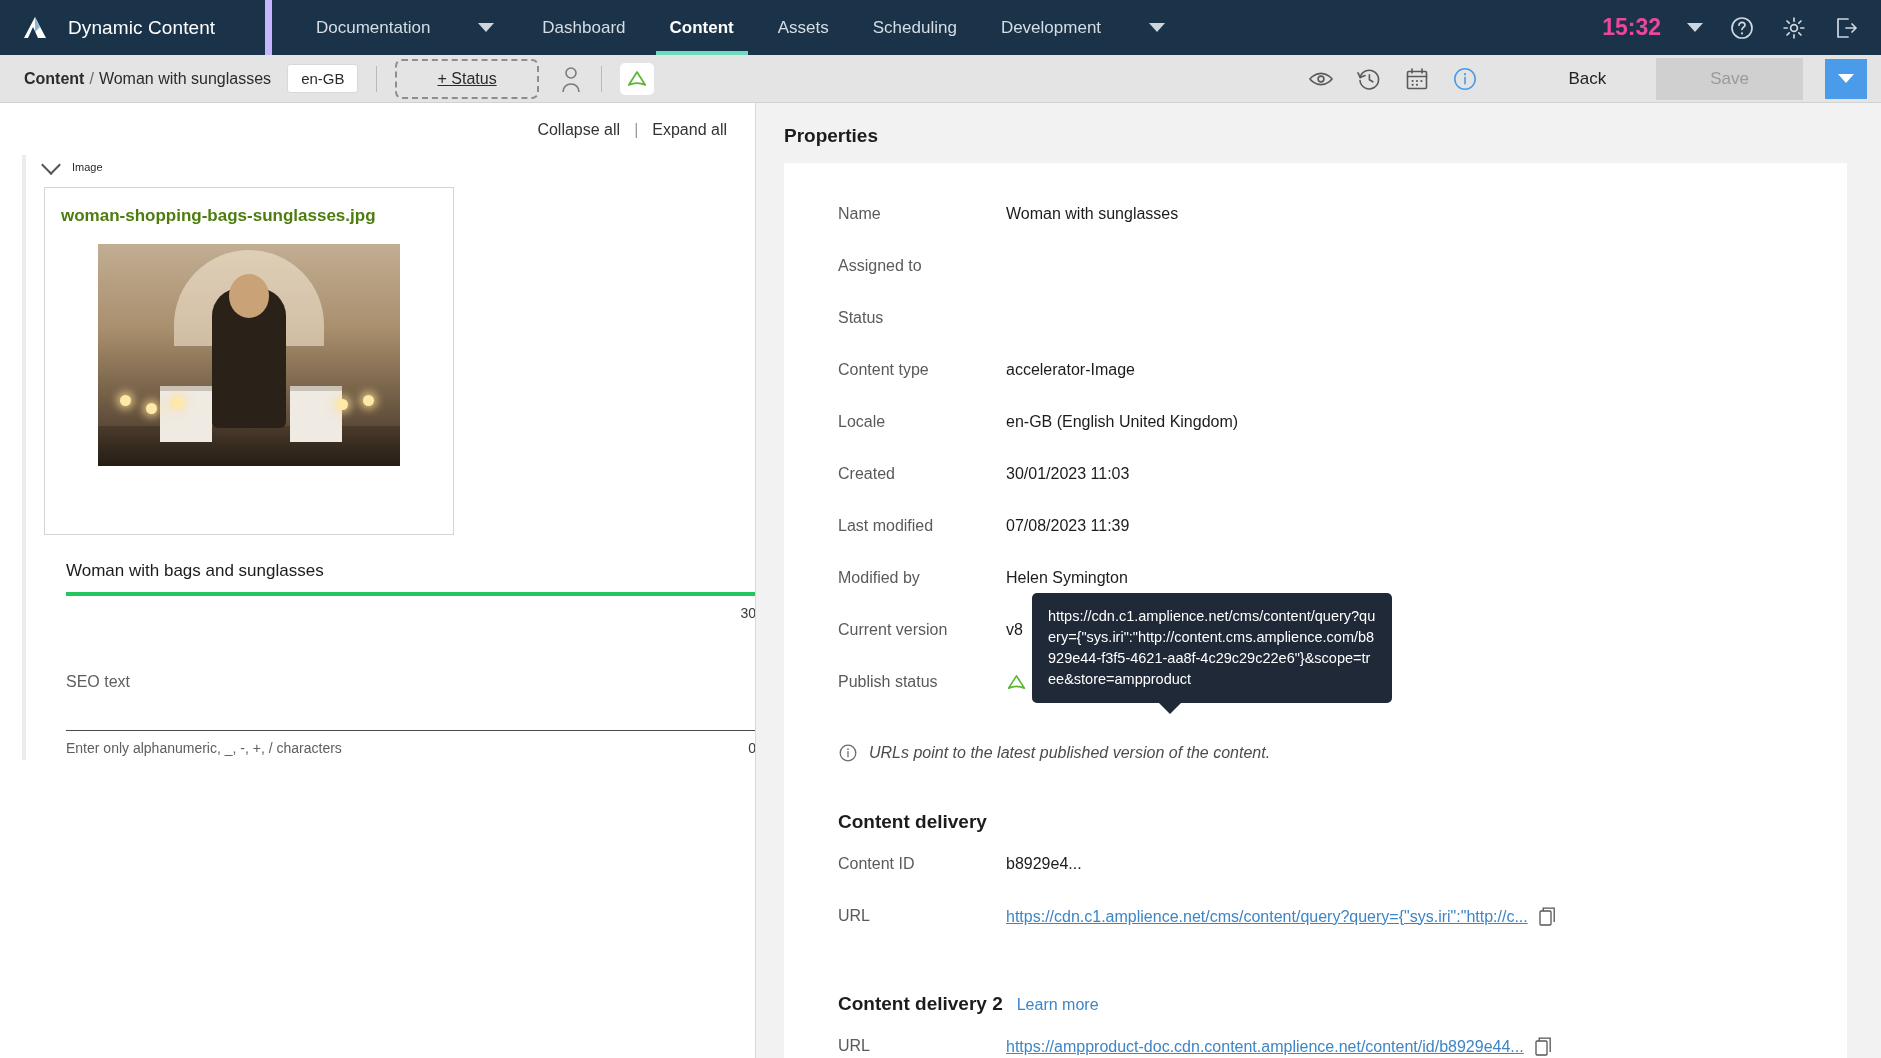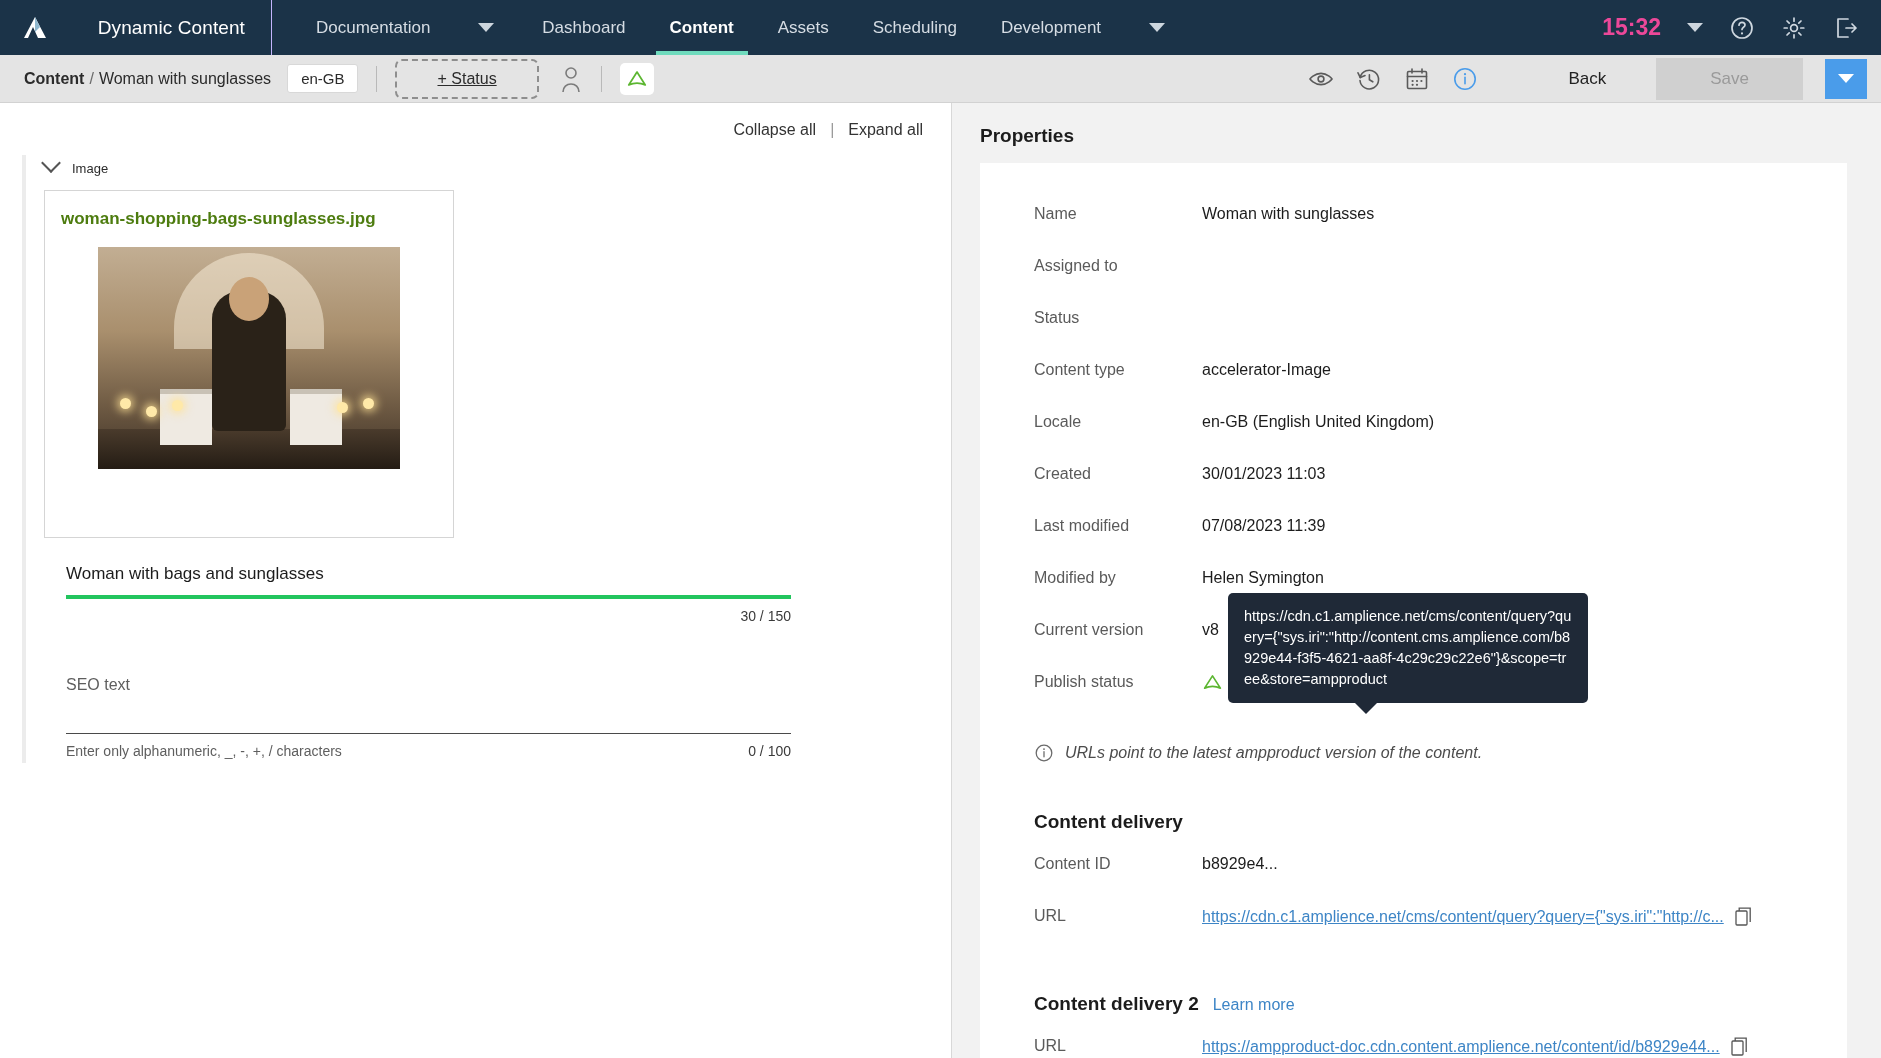--- a/index.html
+++ b/index.html
@@ -12,22 +12,21 @@
 
   
   .topnav {
     height: 55px; background: #1b3348;
     display: flex; align-items: stretch; color: #ffffff;
     position: relative;
   }
   .brand {
     display: flex; align-items: center; gap: 18px;
     padding: 0 26px 0 22px; min-width: 272px;
-    border-right: 1px solid #c4b5fd;
-    justify-content: space-between;
+    border-right: 7px solid #c4b5fd;
   }
   .brand-logo { width: 28px; height: 28px; flex: 0 0 28px; }
   .brand-name { font-size: 19px; font-weight: 400; letter-spacing: .1px; color: #ffffff; }
 
   .navitems { display: flex; align-items: stretch; padding-left: 22px; }
   .navitem {
     display: flex; align-items: center; padding: 0 22px;
     font-size: 17px; color: #d6dde4; position: relative;
     white-space: nowrap;
   }
@@ -87,41 +86,41 @@
     display: flex; align-items: center; justify-content: center; cursor: pointer;
   }
   .save-caret i {
     width: 0; height: 0; border-left: 8px solid transparent;
     border-right: 8px solid transparent; border-top: 9px solid #ffffff;
   }
 
   
   .body { display: flex; height: calc(1058px - 55px - 48px); }
   .left-pane {
-    width: 952px; background: #ffffff; position: relative;
+    width: 756px; background: #ffffff; position: relative;
     border-right: 1px solid #d8d8d8; overflow: hidden;
   }
   .right-pane { flex: 1; background: #f2f2f2; overflow: hidden; position: relative; }
 
   
   .expander-row {
     display: flex; justify-content: flex-end; gap: 14px;
     padding: 18px 28px 10px 0; font-size: 16px; color: #333;
   }
   .expander-row a { color: #333; text-decoration: none; cursor: pointer; }
   .exp-sep { color: #9a9a9a; }
 
   .section { position: relative; padding-left: 28px; margin-top: 6px; }
   .section::before {
     content: ""; position: absolute; left: 22px; top: 0; bottom: -4px;
     width: 4px; background: #ececec;
   }
   .sec-head {
-    display: flex; gap: 14px;
-    font-size: 13px; color: #2b2b2b; padding: 6px 0 14px 16px; cursor: pointer;
+    display: flex; align-items: center; gap: 14px;
+    font-size: 11px; color: #2b2b2b; padding: 6px 0 14px 16px; cursor: pointer;
   }
   .chev { width: 14px; height: 14px; border-right: 2px solid #555; border-bottom: 2px solid #555; }
   .chev.down { transform: rotate(45deg); margin-top: -5px; }
   .chev.right { transform: rotate(-45deg); margin-left: 2px; }
 
   .img-card {
     margin-left: 16px; width: 410px; border: 1px solid #d5d5d5;
     background: #fff; padding: 18px 0 0 0;
   }
   .img-fname { font-size: 17px; font-weight: 700; color: #4d7c0f; padding: 0 16px 18px 16px; }
@@ -445,21 +444,21 @@
       </div>
 
       <div class="note-row">
         <span style="display:flex;">
           <svg viewBox="0 0 22 22" width="20" height="20" fill="none" stroke="#6a6a6a" stroke-width="1.4">
             <circle cx="11" cy="11" r="8.6"></circle>
             <path d="M11 9.6v5.6" stroke-linecap="round"></path>
             <circle cx="11" cy="6.7" r="1" fill="#6a6a6a" stroke="none"></circle>
           </svg>
         </span>
-        <span>URLs point to the latest ampproduct version of the content.</span>
+        <span>URLs point to the latest published version of the content.</span>
       </div>
 
       <div class="cd-head">
         <span>Content delivery</span>
       </div>
 
       <div class="prow">
         <span class="plabel">Content ID</span>
         <span class="pvalue">b8929e4...</span>
       </div>

